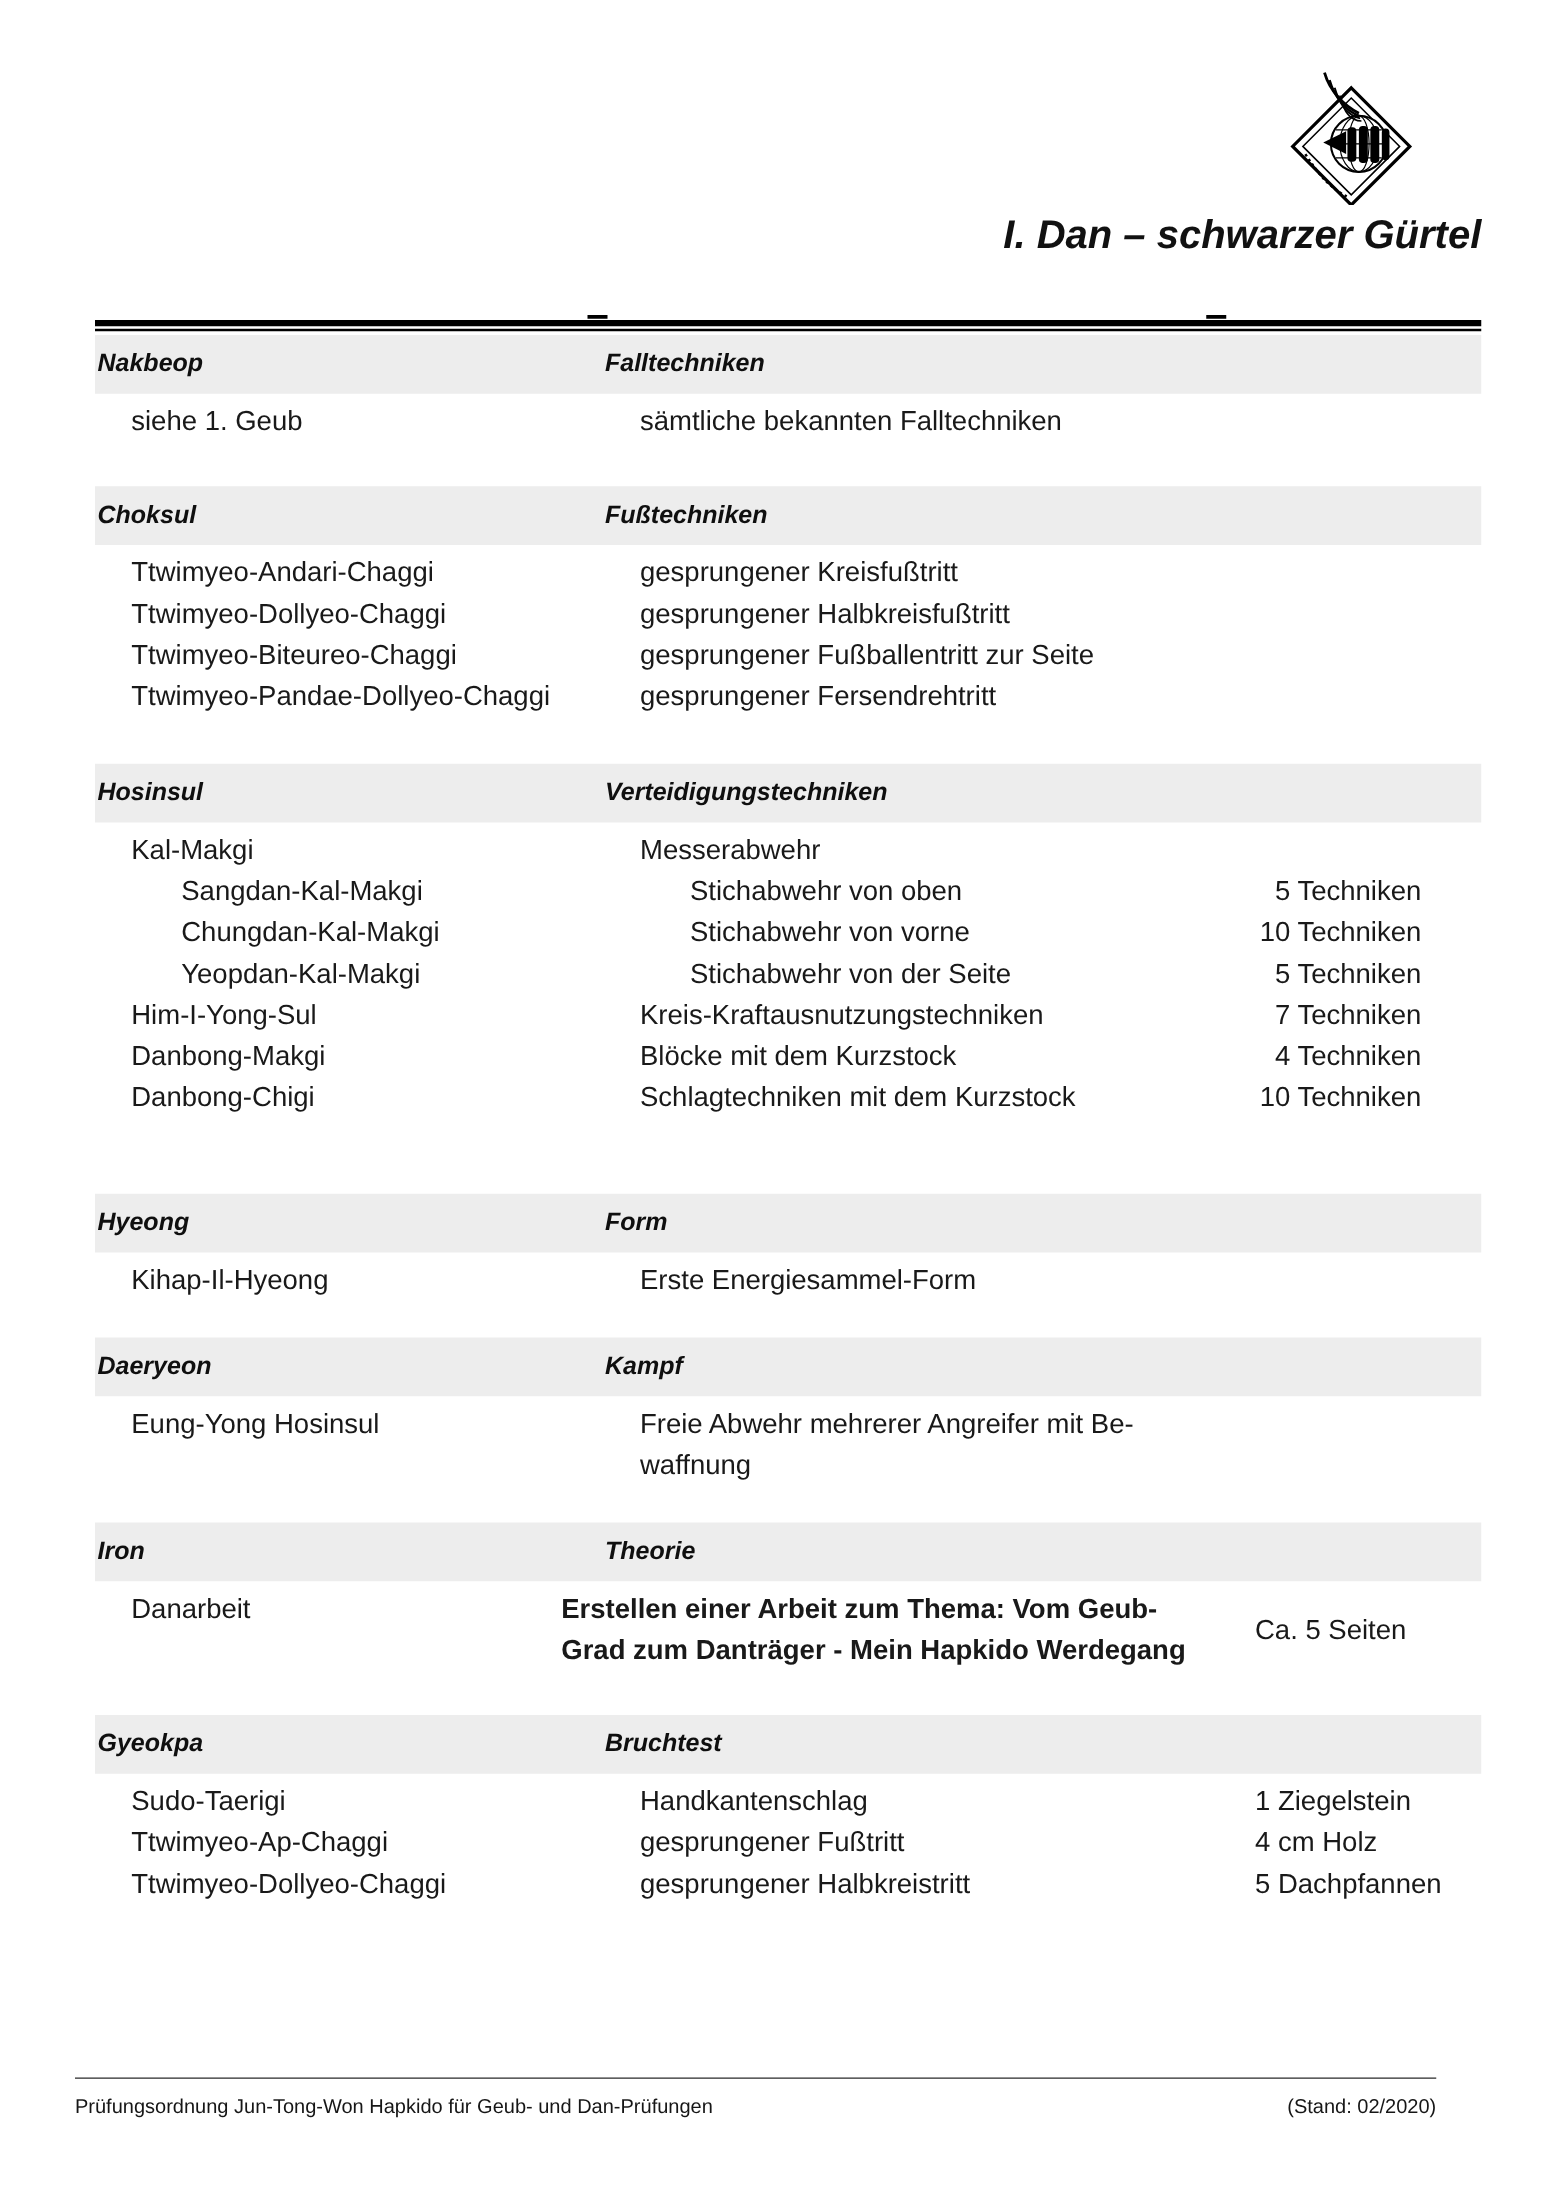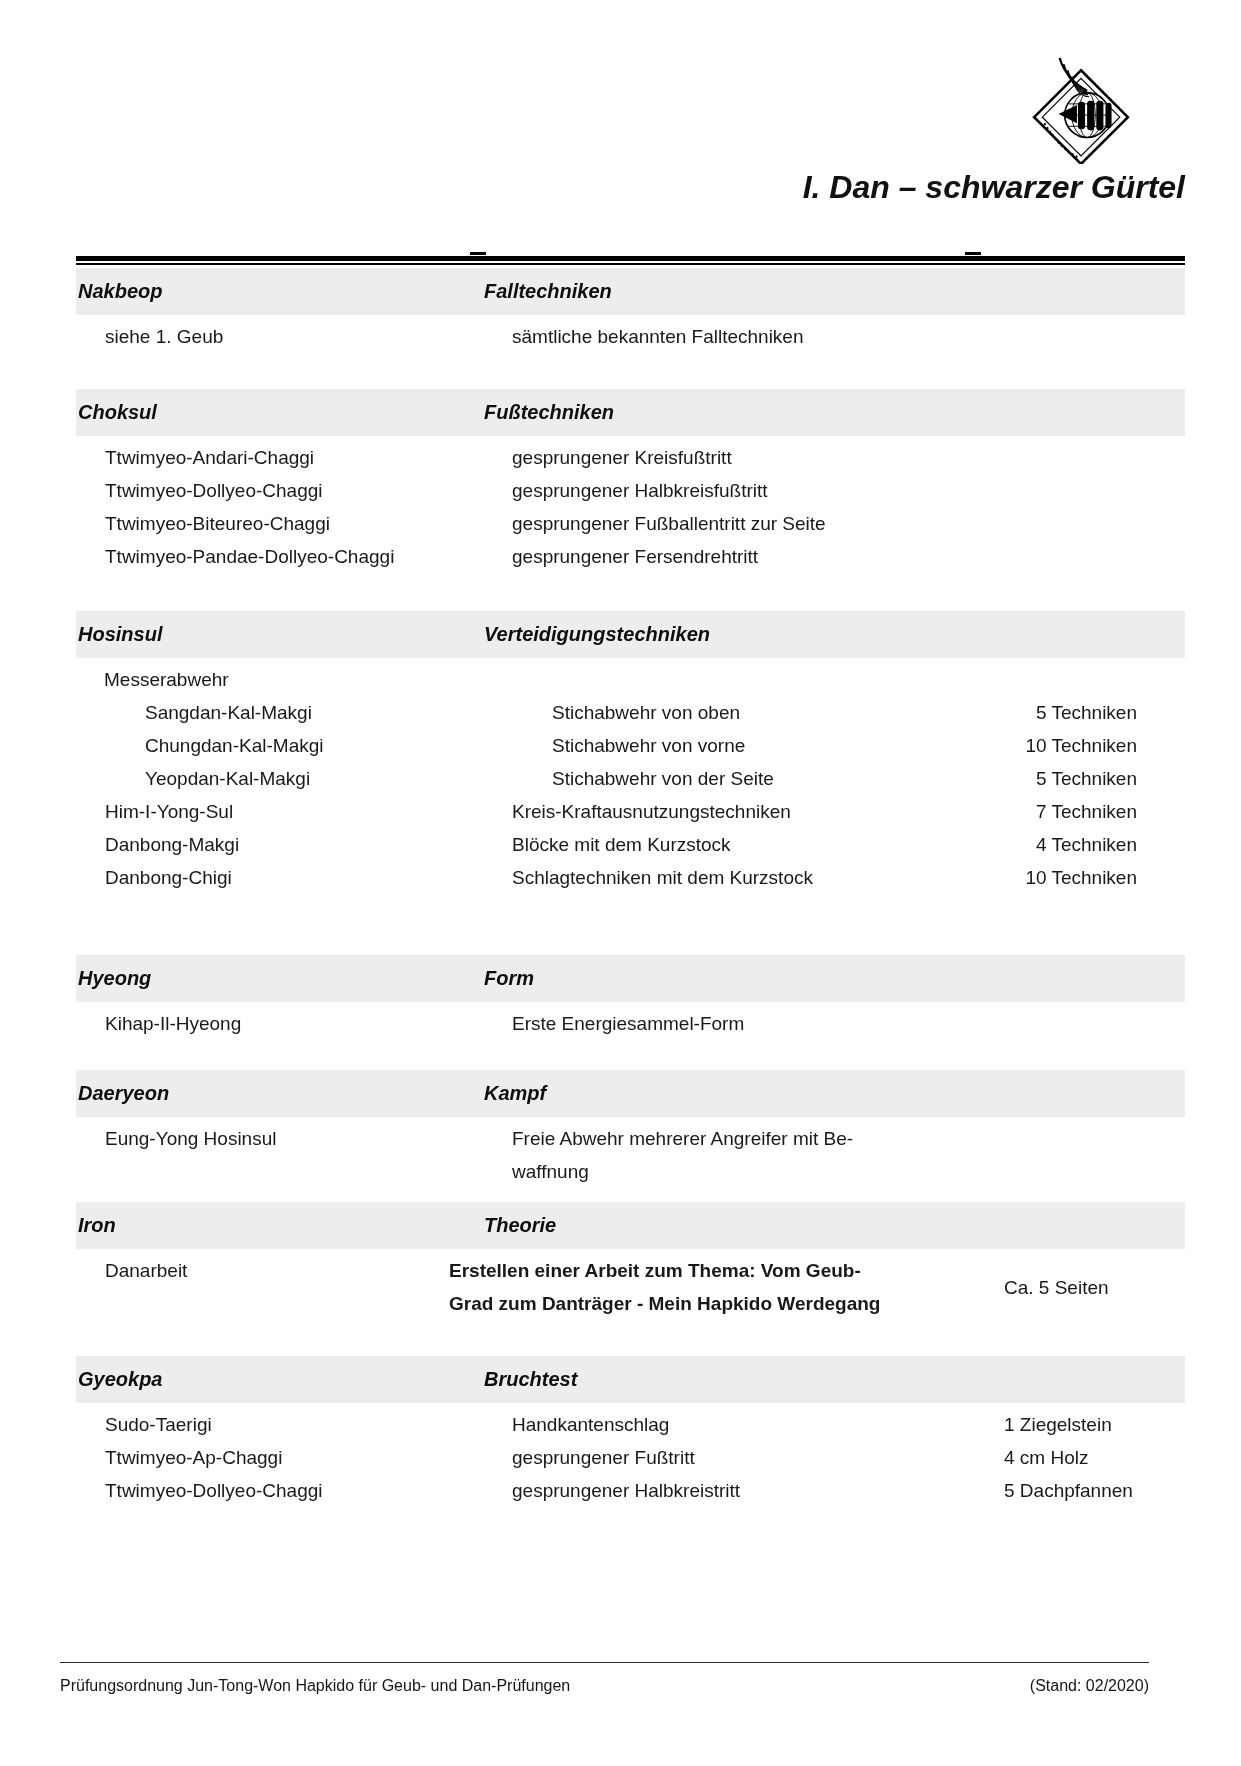--- a/index.html
+++ b/index.html
@@ -20,29 +20,29 @@
   .tick.t1{left:394px;}
   .tick.t2{left:889px;}
 
   
   .sec{margin-top:0;}
   #sections .sec:nth-child(1){margin-top:3px;}
   #sections .sec:nth-child(2){margin-top:36px;}
   #sections .sec:nth-child(3){margin-top:38px;}
   #sections .sec:nth-child(4){margin-top:61px;}
   #sections .sec:nth-child(5){margin-top:30px;}
-  #sections .sec:nth-child(6){margin-top:14px;}
+  #sections .sec:nth-child(6){margin-top:30px;}
   #sections .sec:nth-child(7){margin-top:36px;}
 
   .band{
     height:47px;background:#EDEDED;display:flex;align-items:flex-end;
     font-weight:bold;font-style:italic;font-size:20px;color:#0f0f0f;
   }
   .rows{padding-top:5px;}
-  .row{display:flex;line-height:33px;font-size:19px;align-items:center;}
+  .row{display:flex;line-height:33px;font-size:22px;align-items:center;}
   .c1{width:408px;box-sizing:border-box;padding-left:29px;align-self:flex-start;}
   .band .c1{padding-left:2px;align-self:center;}
   .c2{flex:1;box-sizing:border-box;padding-left:28px;align-self:flex-start;white-space:pre-line;}
   .band .c2{padding-left:0;align-self:center;white-space:normal;}
   .c3{width:183px;box-sizing:border-box;align-self:center;}
   .sec.align-right .c3{text-align:right;padding-right:48px;}
   .sec.align-left .c3{text-align:left;padding-left:2px;}
   .row .c1.ind1{padding-left:69px;}
   .row .c2.ind1{padding-left:68px;}
   .row.wide .c1{width:373px;}
@@ -137,20 +137,21 @@
             </div>
           </div>
         </div>
         <div class="sec align-right">
           <div class="band">
             <span class="c1">Hosinsul</span>
             <span class="c2">Verteidigungstechniken</span>
           </div>
           <div class="rows">
             <div class="row">
+              <span class="c1">Kal-Makgi</span>
               <span class="c2">Messerabwehr</span>
               <span class="c3"></span>
             </div>
             <div class="row">
               <span class="c1 ind1">Sangdan-Kal-Makgi</span>
               <span class="c2 ind1">Stichabwehr von oben</span>
               <span class="c3 ind1">5 Techniken</span>
             </div>
             <div class="row">
               <span class="c1 ind1">Chungdan-Kal-Makgi</span>

